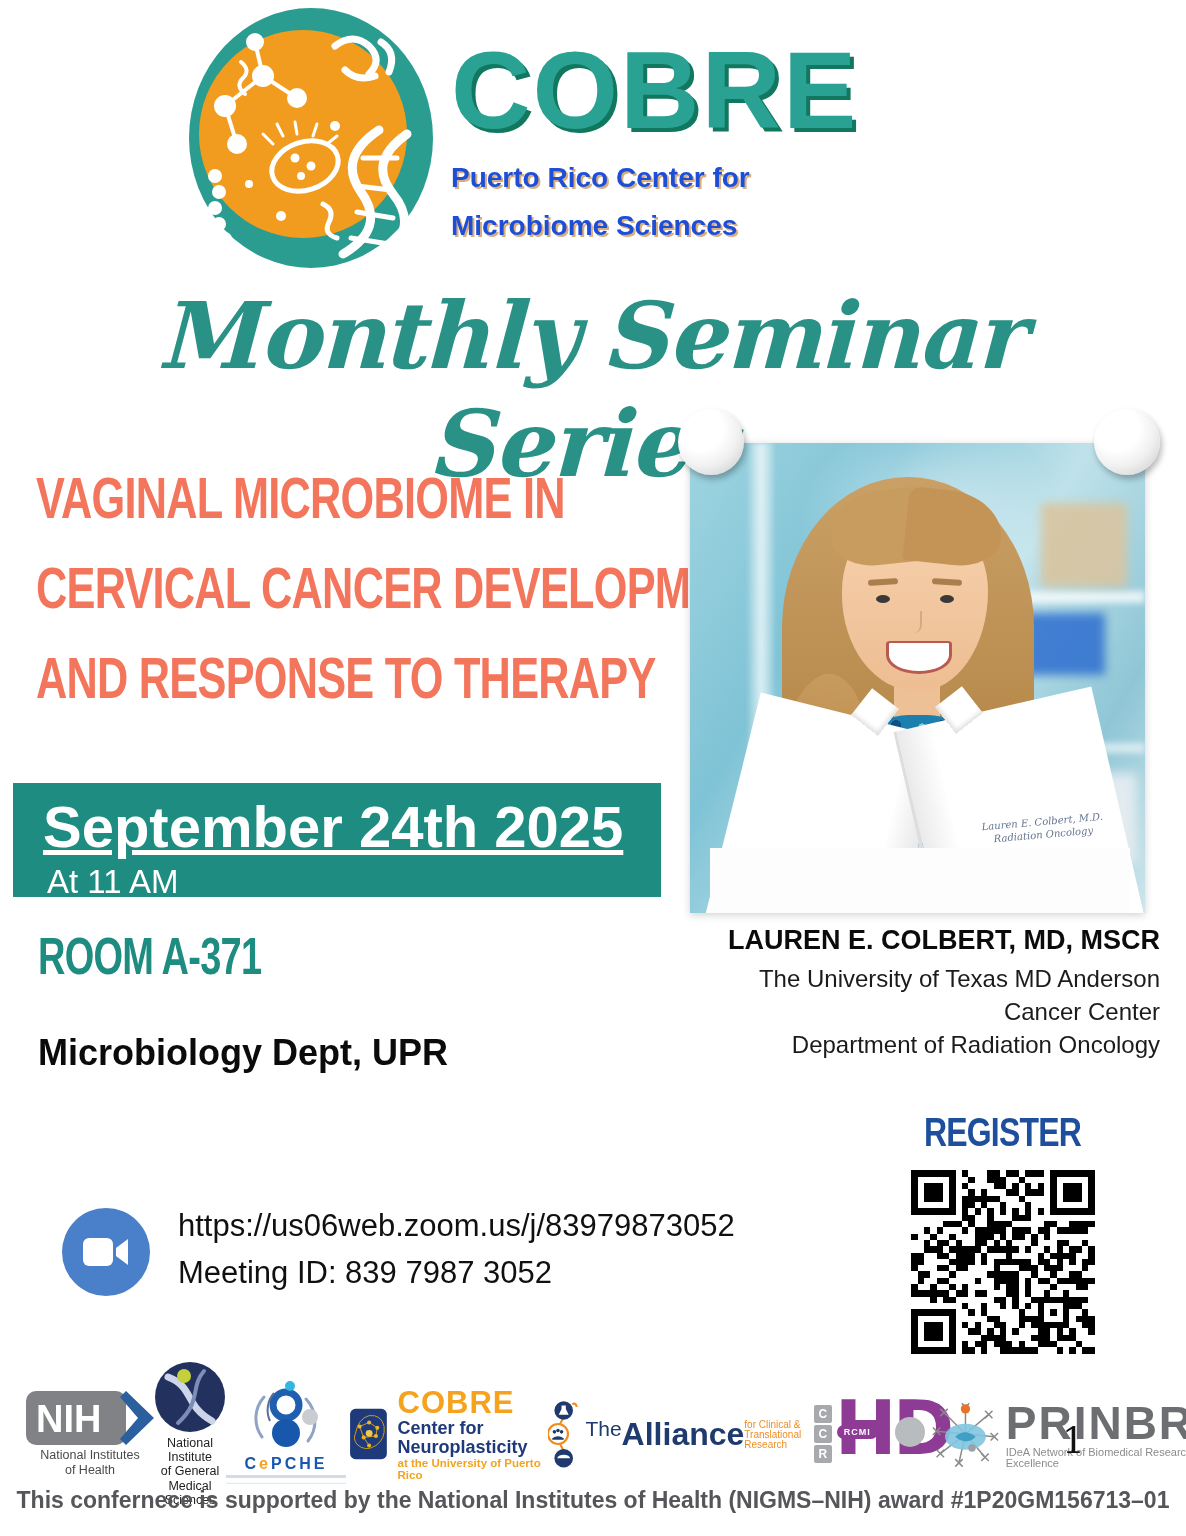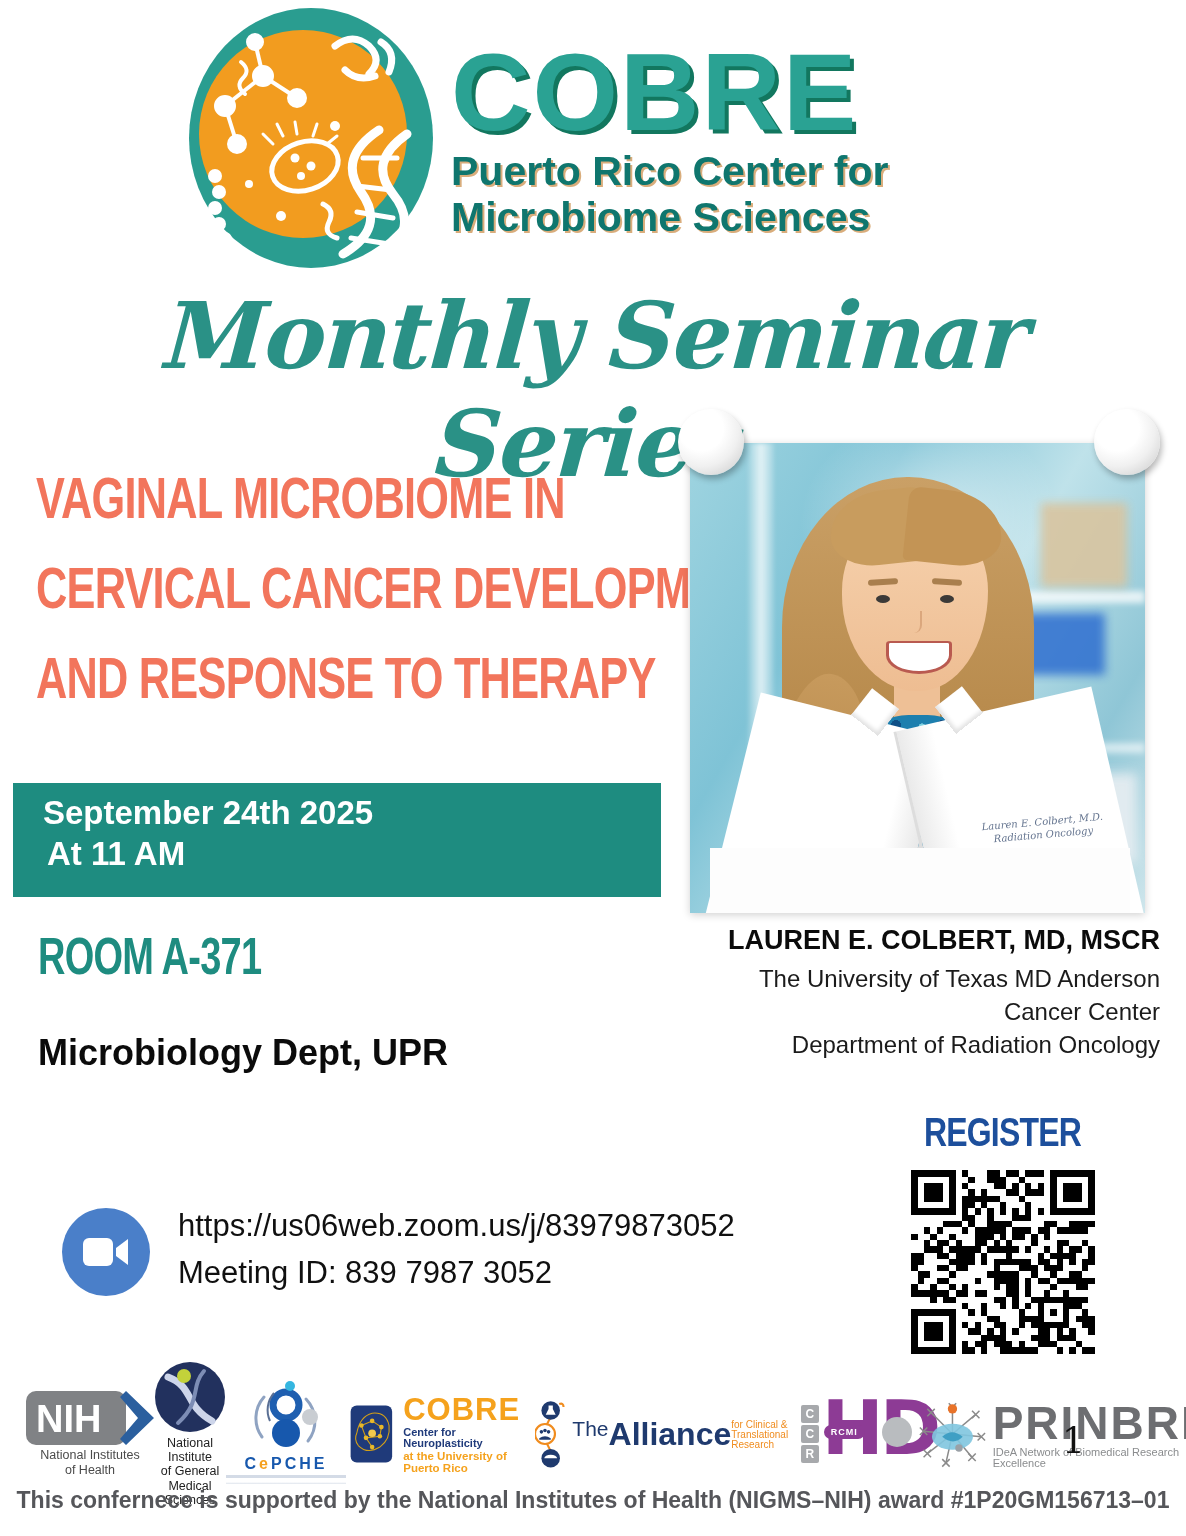--- a/index.html
+++ b/index.html
@@ -5,38 +5,38 @@
   html,body{margin:0;padding:0;background:#ffffff;}
   .poster{position:relative;width:1186px;height:1536px;background:#ffffff;overflow:hidden;
           font-family:"Liberation Sans",sans-serif;color:#111;}
 
   
   .brand-row{position:absolute;top:6px;left:185px;width:800px;display:flex;align-items:center;gap:14px;}
   .brand-badge{position:relative;width:252px;height:264px;flex:0 0 auto;}
   .brand-text{display:flex;flex-direction:column;}
   .brand-name{font-size:110px;font-weight:800;letter-spacing:2px;color:#2AA293;line-height:1;
               text-shadow:4px 4px 0 #12775F;}
-  .brand-sub{font-size:41px;font-weight:800;color:#0f766e;line-height:1.08;
-             text-shadow:2px 2px 0 rgba(186,106,16,.55);margin-top:2px;}
+  .brand-sub{font-size:28px;font-weight:800;color:#1d4ed8;line-height:1.08;
+             text-shadow:2px 2px 0 rgba(186,106,16,.55);margin-top:18px;}
 
   
   .series-title{position:absolute;top:282px;left:0;width:1186px;text-align:center;
     font-family:"DejaVu Serif",serif;font-style:italic;font-weight:600;
     font-size:92px;color:#2A9186;transform:skewX(-4deg);letter-spacing:-2px;}
 
   
   .talk-title{position:absolute;top:470px;left:36px;width:650px;}
   .talk-title .line{font-size:57px;font-weight:800;color:#F2755C;letter-spacing:-1px;
     transform:scaleX(.76);transform-origin:left center;white-space:nowrap;margin-bottom:33px;line-height:1;}
 
   
   .date-banner{position:absolute;top:783px;left:13px;width:648px;height:114px;background:#1E8C80;
     color:#fff;padding:12px 0 0 30px;box-sizing:border-box;}
-  .date-banner .date{font-size:33px;font-weight:700;line-height:1.1;}
-  .date-banner .time{font-size:33px;font-weight:700;margin-top:4px;margin-left:4px;}
+  .date-banner .date{font-size:58px;font-weight:700;line-height:1.1;text-decoration:underline;}
+  .date-banner .time{font-size:33px;font-weight:400;margin-top:4px;margin-left:4px;}
 
   
   .room{position:absolute;top:926px;left:38px;font-size:52px;font-weight:800;color:#1E8C80;
         letter-spacing:-1px;transform:scaleX(.73);transform-origin:left center;white-space:nowrap;}
   .location{position:absolute;top:1030px;left:38px;font-size:36px;font-weight:700;color:#0b0b0b;line-height:1.3;}
   .location sup{font-size:22px;}
 
   
   .photo-wrap{position:absolute;top:443px;left:690px;width:455px;height:470px;}
   .photo{position:absolute;inset:0;overflow:hidden;background:
@@ -115,21 +115,21 @@
   .sp{display:flex;flex-direction:column;align-items:center;}
   .sp-cap{font-size:12.5px;color:#4a4a4a;text-align:center;line-height:1.15;margin-top:3px;}
   .nigms-cap{color:#222;}
   .cepche-name{font-size:16px;font-weight:800;letter-spacing:3px;color:#1758ad;margin-top:2px;}
   .cepche-name .e-orange{color:#f5a01e;}
   .cepche-bars{width:120px;height:12px;margin-top:2px;
      background:linear-gradient(#c9d2e0 3px,transparent 3px,transparent 7px,#d6dde8 9px,transparent 9px);opacity:.8;}
   .cobrenp{flex-direction:row;align-items:center;gap:8px;}
   .cobrenp-text{display:flex;flex-direction:column;line-height:1.05;}
   .cobrenp-name{font-size:31px;font-weight:800;color:#F5A21D;letter-spacing:1px;}
-  .cobrenp-c1{font-size:11px;font-weight:700;color:#1f3a7a;}
+  .cobrenp-c1{font-size:18px;font-weight:700;color:#1f3a7a;}
   .cobrenp-c2{font-size:11.5px;font-weight:700;color:#F5A21D;}
   .alliance{flex-direction:row;align-items:center;gap:6px;}
   .alliance-text{display:flex;flex-direction:row;line-height:1;}
   .alliance-the{font-size:21px;color:#1f3a6e;}
   .alliance-name{font-size:32px;font-weight:800;color:#1f3a6e;letter-spacing:0;}
   .alliance-tag{font-size:10px;font-weight:400;color:#f08c1e;margin-top:2px;}
   .rcmi{flex-direction:row;align-items:center;gap:3px;position:relative;width:120px;height:86px;}
   .ccr-col{display:flex;flex-direction:column;gap:2px;}
   .ccr-cell{width:18px;height:18px;background:#a7a9ac;color:#fff;font-size:12px;font-weight:800;
      display:flex;align-items:center;justify-content:center;border-radius:2px;}

